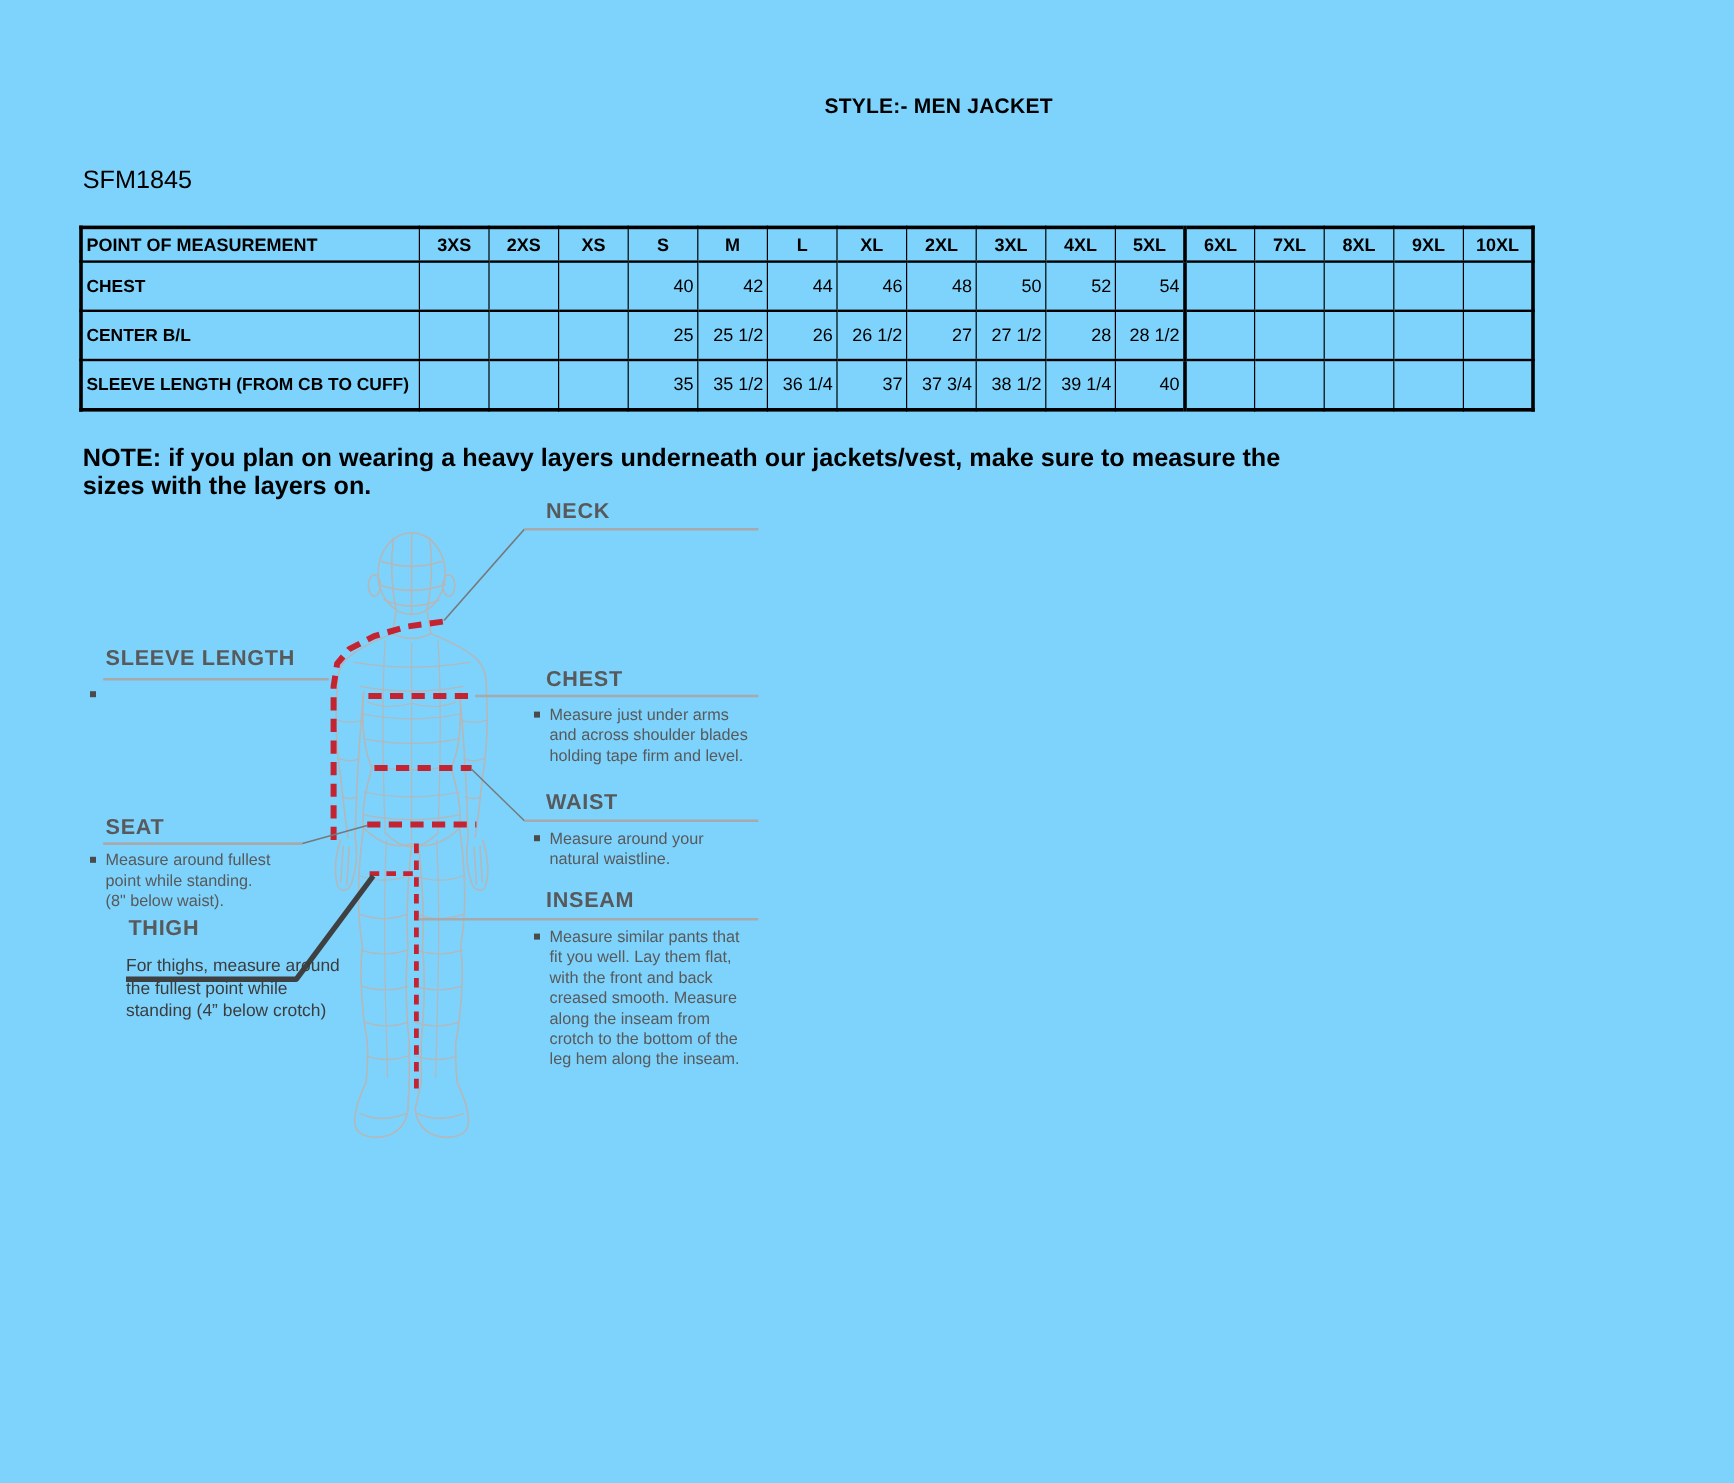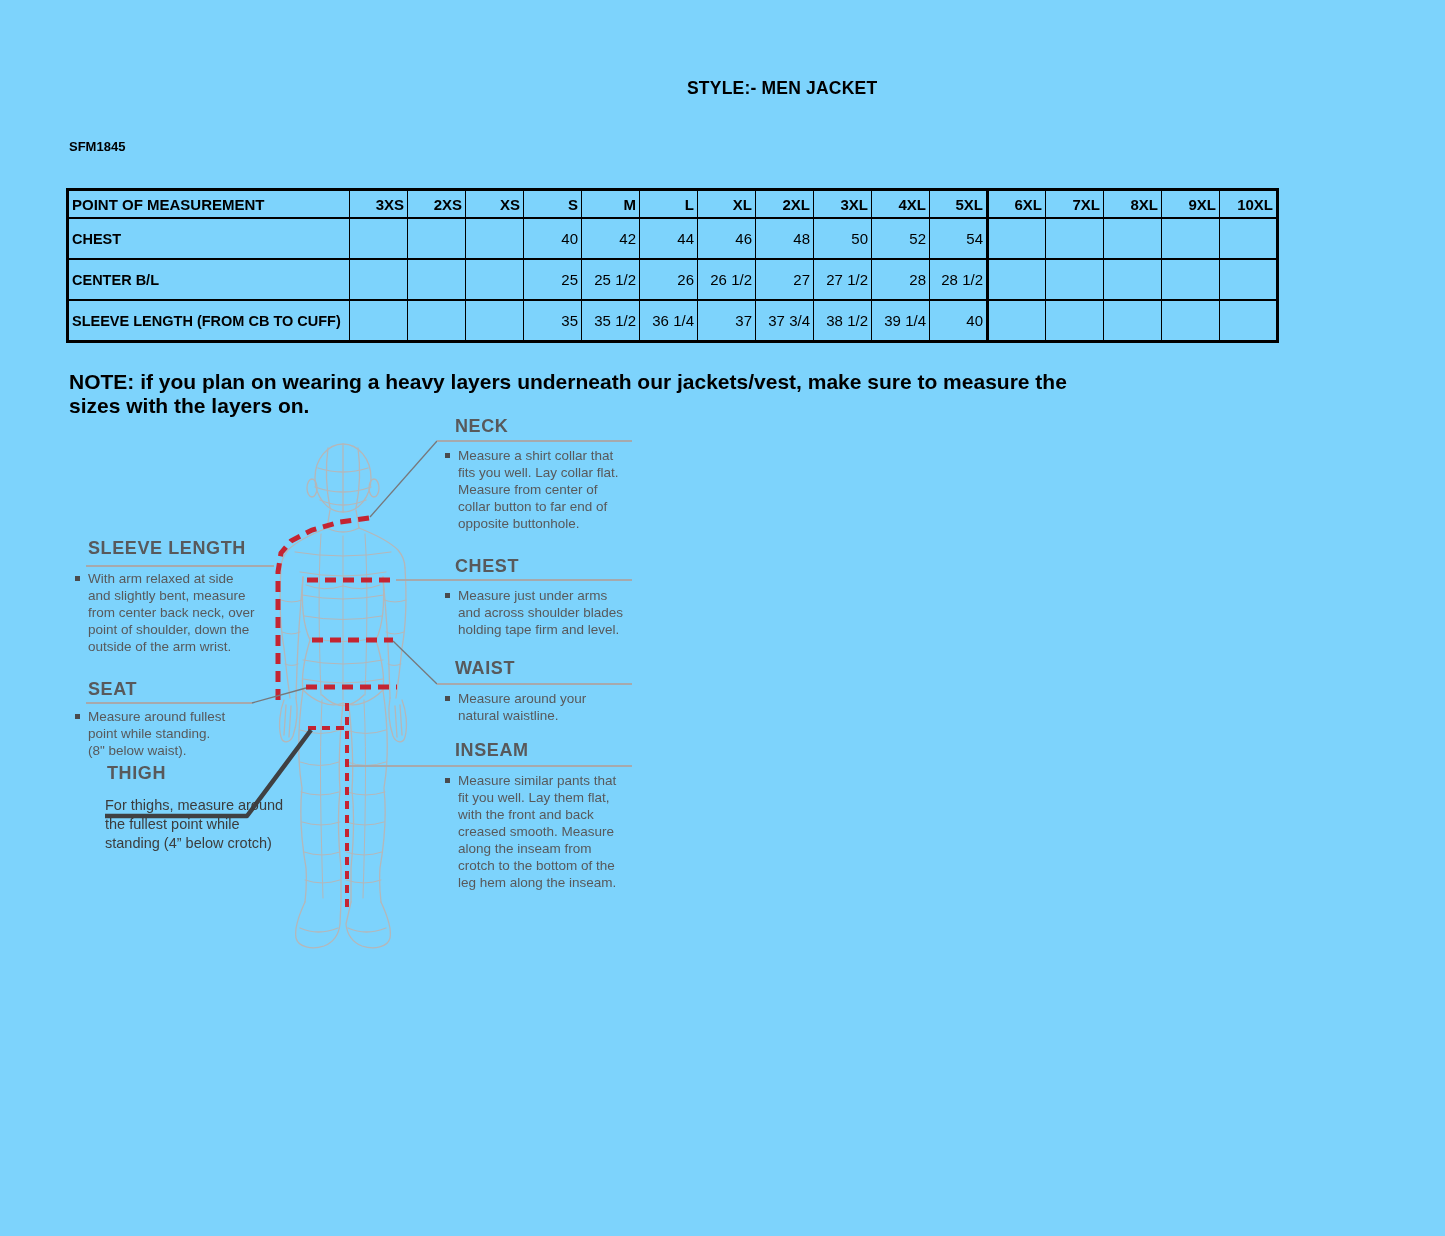--- a/index.html
+++ b/index.html
@@ -13,33 +13,33 @@
   .page{
     position:relative;width:1445px;height:1236px;background:#7dd3fc;
     font-family:"Liberation Sans",sans-serif;color:#000;overflow:hidden;
   }
   .doc-title{
     position:absolute;top:78px;left:687px;width:760px;
     font-size:17.5px;font-weight:700;letter-spacing:.2px;
   }
   .style-code{
     position:absolute;top:139px;left:69px;
-    font-size:13px;font-weight:700;
+    font-size:21px;font-weight:400;
   }
   table.size-chart{
     position:absolute;left:66px;top:188px;width:1213px;
     border-collapse:collapse;table-layout:fixed;
     border:3px solid #000;
   }
   table.size-chart th,table.size-chart td{
     border:1.6px solid #000;
     border-top-width:2.4px;border-bottom-width:2.4px;
     padding:0 3px;overflow:hidden;white-space:nowrap;
   }
-  table.size-chart th{height:26px;font-size:15px;font-weight:700;text-align:right;}
+  table.size-chart th{height:26px;font-size:15px;font-weight:700;text-align:center;}
   table.size-chart th.pom{text-align:left;}
   table.size-chart td{height:39px;font-size:15px;text-align:right;vertical-align:middle;}
   table.size-chart td.row-label{font-weight:700;text-align:left;font-size:14.5px;}
   table.size-chart th:nth-child(12),table.size-chart td:nth-child(12){border-right-width:3px;}
   .note{
     position:absolute;top:370px;left:69px;width:1000px;
     font-size:21px;font-weight:700;
   }
   svg.diagram{position:absolute;left:0;top:0;pointer-events:none;}
   .fig-line{stroke:var(--figure);fill:none;stroke-width:1.3px;stroke-linecap:round;}
@@ -244,28 +244,20 @@
       <path class="c-line" d="M393,641 L437,684"></path>
       <path class="u-line" d="M437,684 H632"></path>
       <path class="u-line" d="M86,703 H252"></path>
       <path class="c-line" d="M252,703 L306,688"></path>
       <path class="u-line" d="M349,766 H632"></path>
       <path class="thick-line" d="M105,816 H247 L311,730"></path>
     </g>
   </svg>
 
   <div class="dlabel dheading" style="left:455px;top:416px;">NECK</div>
-  <div class="dlabel dbody" style="left:445px;top:447px;width:195px;">
-    <span class="sq"></span>
-    <span class="text">Measure a shirt collar that
-fits you well. Lay collar flat.
-Measure from center of
-collar button to far end of
-opposite buttonhole.</span>
-  </div>
 
   <div class="dlabel dheading" style="left:455px;top:556px;">CHEST</div>
   <div class="dlabel dbody" style="left:445px;top:587px;width:195px;">
     <span class="sq"></span>
     <span class="text">Measure just under arms
 and across shoulder blades
 holding tape firm and level.</span>
   </div>
 
   <div class="dlabel dheading" style="left:455px;top:658px;">WAIST</div>
@@ -283,25 +275,20 @@
 with the front and back
 creased smooth. Measure
 along the inseam from
 crotch to the bottom of the
 leg hem along the inseam.</span>
   </div>
 
   <div class="dlabel dheading" style="left:88px;top:538px;">SLEEVE LENGTH</div>
   <div class="dlabel dbody" style="left:75px;top:570px;width:205px;">
     <span class="sq"></span>
-    <span class="text">With arm relaxed at side
-and slightly bent, measure
-from center back neck, over
-point of shoulder, down the
-outside of the arm wrist.</span>
   </div>
 
   <div class="dlabel dheading" style="left:88px;top:679px;">SEAT</div>
   <div class="dlabel dbody" style="left:75px;top:708px;width:205px;">
     <span class="sq"></span>
     <span class="text">Measure around fullest
 point while standing.
 (8" below waist).</span>
   </div>
 

